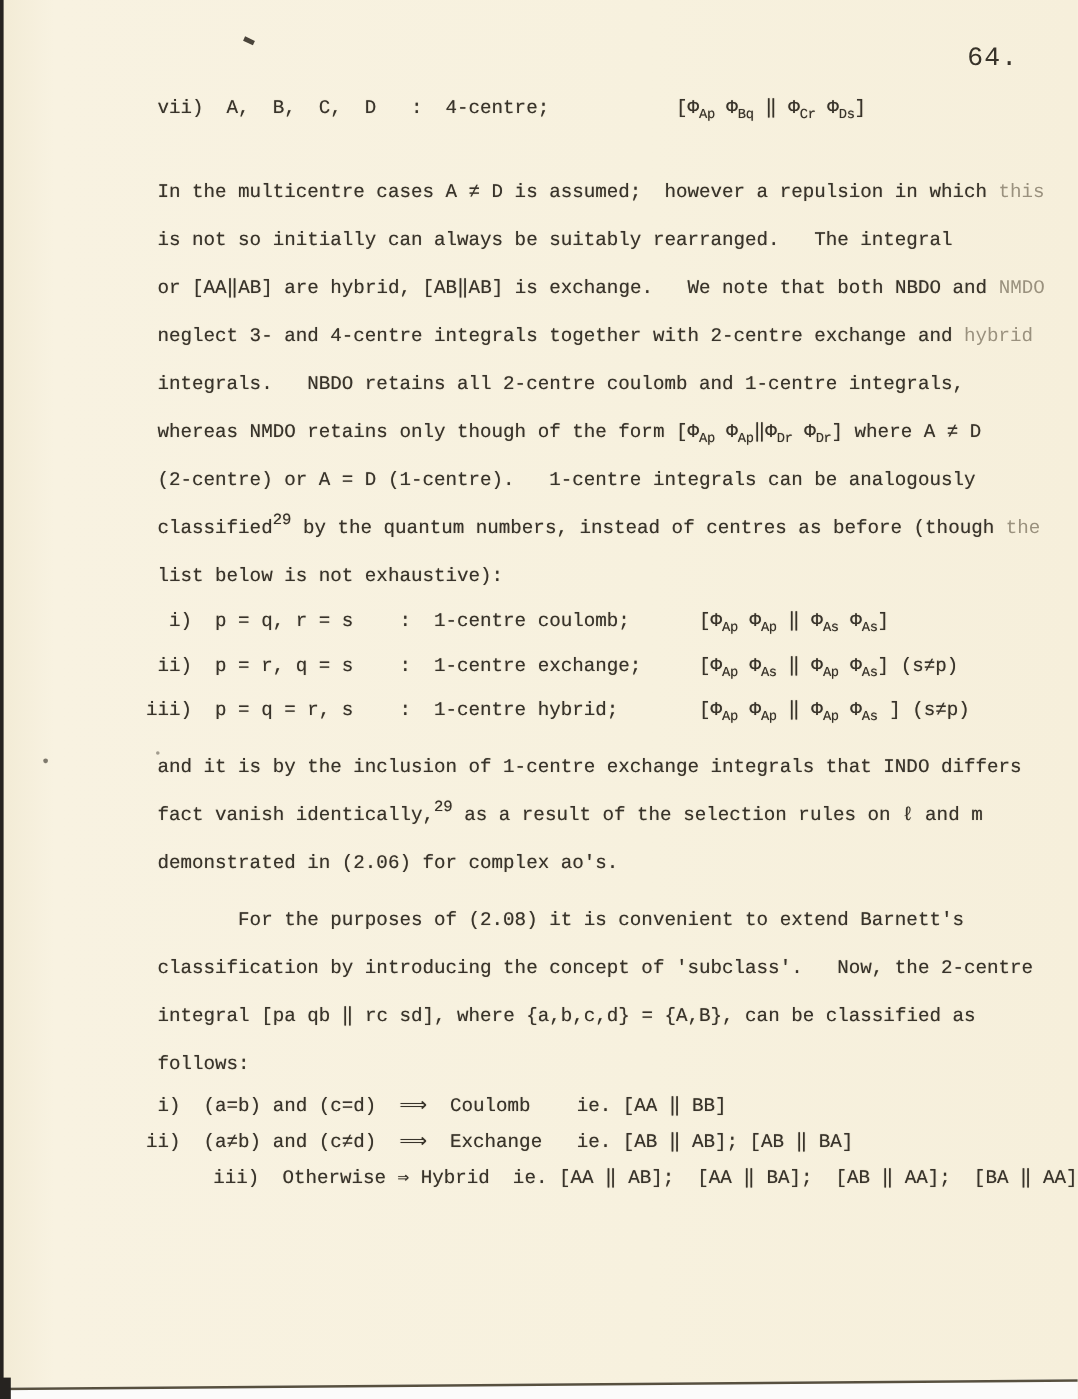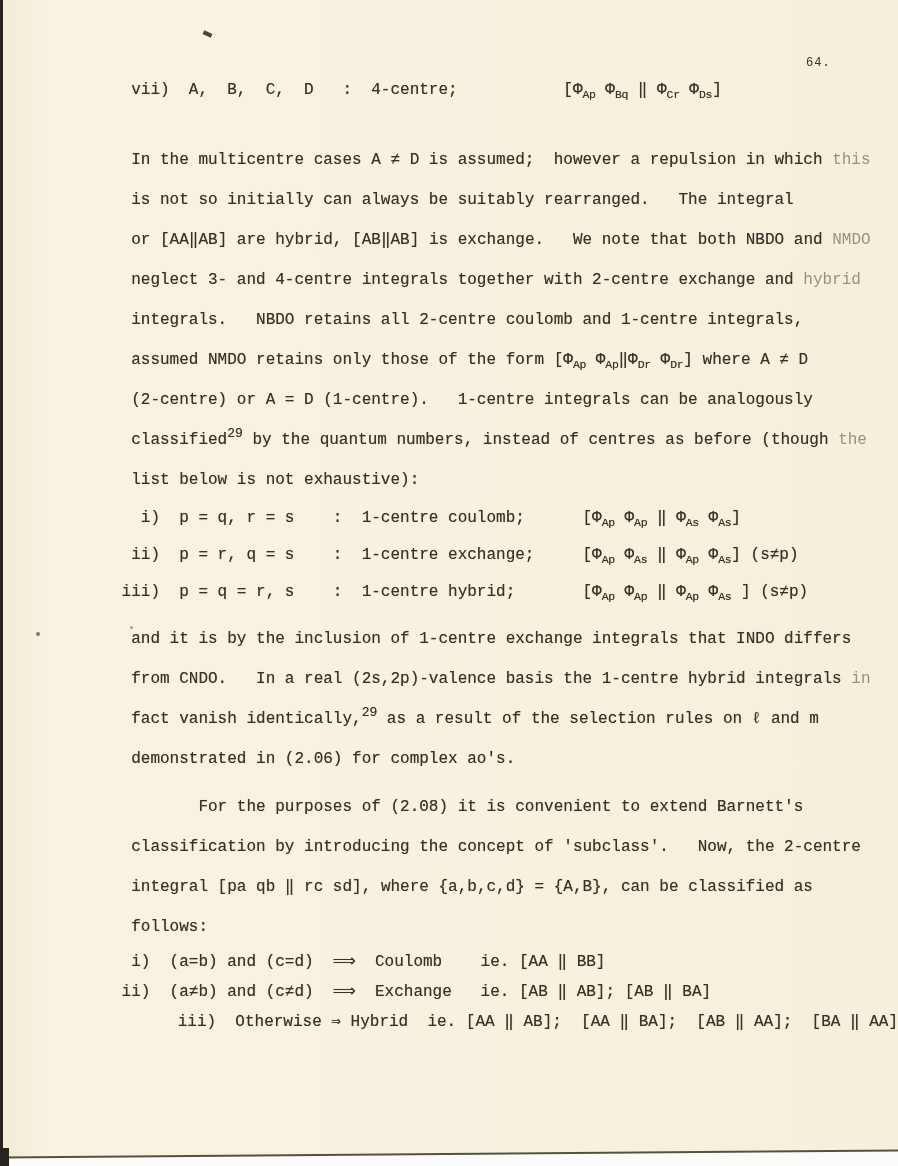--- a/index.html
+++ b/index.html
@@ -14,22 +14,22 @@
     width:898px;height:1166px;position:relative;overflow:hidden;
     background:var(--paper);
     font-family:"Liberation Mono","DejaVu Sans Mono","DejaVu Sans",monospace;
     color:var(--ink);
   }
   .page{
     position:absolute;inset:0;
     background:linear-gradient(90deg,#f2ebd5 0,#f8f2e1 5%,#f7f1de 60%,#f6efdb 100%);
   }
   .page-number{
-    position:absolute;top:56px;left:806px;
-    font-size:12px;letter-spacing:1px;
+    position:absolute;top:36px;left:806px;
+    font-size:22px;letter-spacing:1px;
   }
   .doc{
     position:absolute;top:70px;left:112px;right:0;
   }
   .line{
     white-space:pre;
     height:40px;line-height:40px;
     font-size:16px;
     text-shadow:0 0 0.7px rgba(45,38,26,0.55);
   }
@@ -65,29 +65,28 @@
 
 <div class="page">
   <div class="page-number">64.</div>
   <div class="doc">
       <div class="line"><span>  vii)  A,  B,  C,  D   :  4-centre;           [Φ</span><sub>Ap</sub><span> Φ</span><sub>Bq</sub><span> ‖ Φ</span><sub>Cr</sub><span> Φ</span><sub>Ds</sub><span>]</span></div>
       <div class="line" style="margin-top: 30px;"><span>  In the multicentre cases A ≠ D is assumed;  however a repulsion in which </span><span class="fade">this</span></div>
       <div class="line"><span>  is not so initially can always be suitably rearranged.   The integral</span></div>
       <div class="line"><span>  or [AA‖AB] are hybrid, [AB‖AB] is exchange.   We note that both NBDO and </span><span class="fade">NMDO</span></div>
       <div class="line"><span>  neglect 3- and 4-centre integrals together with 2-centre exchange and </span><span class="fade">hybrid</span></div>
       <div class="line"><span>  integrals.   NBDO retains all 2-centre coulomb and 1-centre integrals,</span></div>
-      <div class="line"><span>  assumed NMDO retains only those of the form [Φ</span><sub>Ap</sub><span> Φ</span><sub>Ap</sub><span>‖Φ</span><sub>Dr</sub><span> Φ</span><sub>Dr</sub><span>] where A ≠ D</span></div>
+      <div class="line"><span>  whereas NMDO retains only though of the form [Φ</span><sub>Ap</sub><span> Φ</span><sub>Ap</sub><span>‖Φ</span><sub>Dr</sub><span> Φ</span><sub>Dr</sub><span>] where A ≠ D</span></div>
       <div class="line"><span>  (2-centre) or A = D (1-centre).   1-centre integrals can be analogously</span></div>
       <div class="line"><span>  classified</span><sup>29</sup><span> by the quantum numbers, instead of centres as before (though </span><span class="fade">the</span></div>
       <div class="line"><span>  list below is not exhaustive):</span></div>
       <div class="line" style="height: 37px; line-height: 37px;"><span>   i)  p = q, r = s    :  1-centre coulomb;      [Φ</span><sub>Ap</sub><span> Φ</span><sub>Ap</sub><span> ‖ Φ</span><sub>As</sub><span> Φ</span><sub>As</sub><span>]</span></div>
       <div class="line" style="height: 37px; line-height: 37px;"><span>  ii)  p = r, q = s    :  1-centre exchange;     [Φ</span><sub>Ap</sub><span> Φ</span><sub>As</sub><span> ‖ Φ</span><sub>Ap</sub><span> Φ</span><sub>As</sub><span>] (s≠p)</span></div>
       <div class="line" style="height: 37px; line-height: 37px;"><span> iii)  p = q = r, s    :  1-centre hybrid;       [Φ</span><sub>Ap</sub><span> Φ</span><sub>Ap</sub><span> ‖ Φ</span><sub>Ap</sub><span> Φ</span><sub>As</sub><span> ] (s≠p)</span></div>
       <div class="line" style="margin-top: 8px;"><span>  and it is by the inclusion of 1-centre exchange integrals that INDO differs</span></div>
-      <div class="line"><span>  from CNDO.   In a real (2s,2p)-valence basis the 1-centre hybrid integrals </span><span class="fade">in</span></div>
       <div class="line"><span>  fact vanish identically,</span><sup>29</sup><span> as a result of the selection rules on ℓ and m</span></div>
       <div class="line"><span>  demonstrated in (2.06) for complex ao's.</span></div>
       <div class="line" style="margin-top: 8px;"><span>         For the purposes of (2.08) it is convenient to extend Barnett's</span></div>
       <div class="line"><span>  classification by introducing the concept of 'subclass'.   Now, the 2-centre</span></div>
       <div class="line"><span>  integral [pa qb ‖ rc sd], where {a,b,c,d} = {A,B}, can be classified as</span></div>
       <div class="line"><span>  follows:</span></div>
       <div class="line" style="height: 30px; line-height: 30px;"><span>  i)  (a=b) and (c=d)  ⟹  Coulomb    ie. [AA ‖ BB]</span></div>
       <div class="line" style="height: 30px; line-height: 30px;"><span> ii)  (a≠b) and (c≠d)  ⟹  Exchange   ie. [AB ‖ AB]; [AB ‖ BA]</span></div>
       <div class="line" style="height: 30px; line-height: 30px; text-align: right;"><span>iii)  Otherwise ⇒ Hybrid  ie. [AA ‖ AB];  [AA ‖ BA];  [AB ‖ AA];  [BA ‖ AA]</span></div>
     </div>

